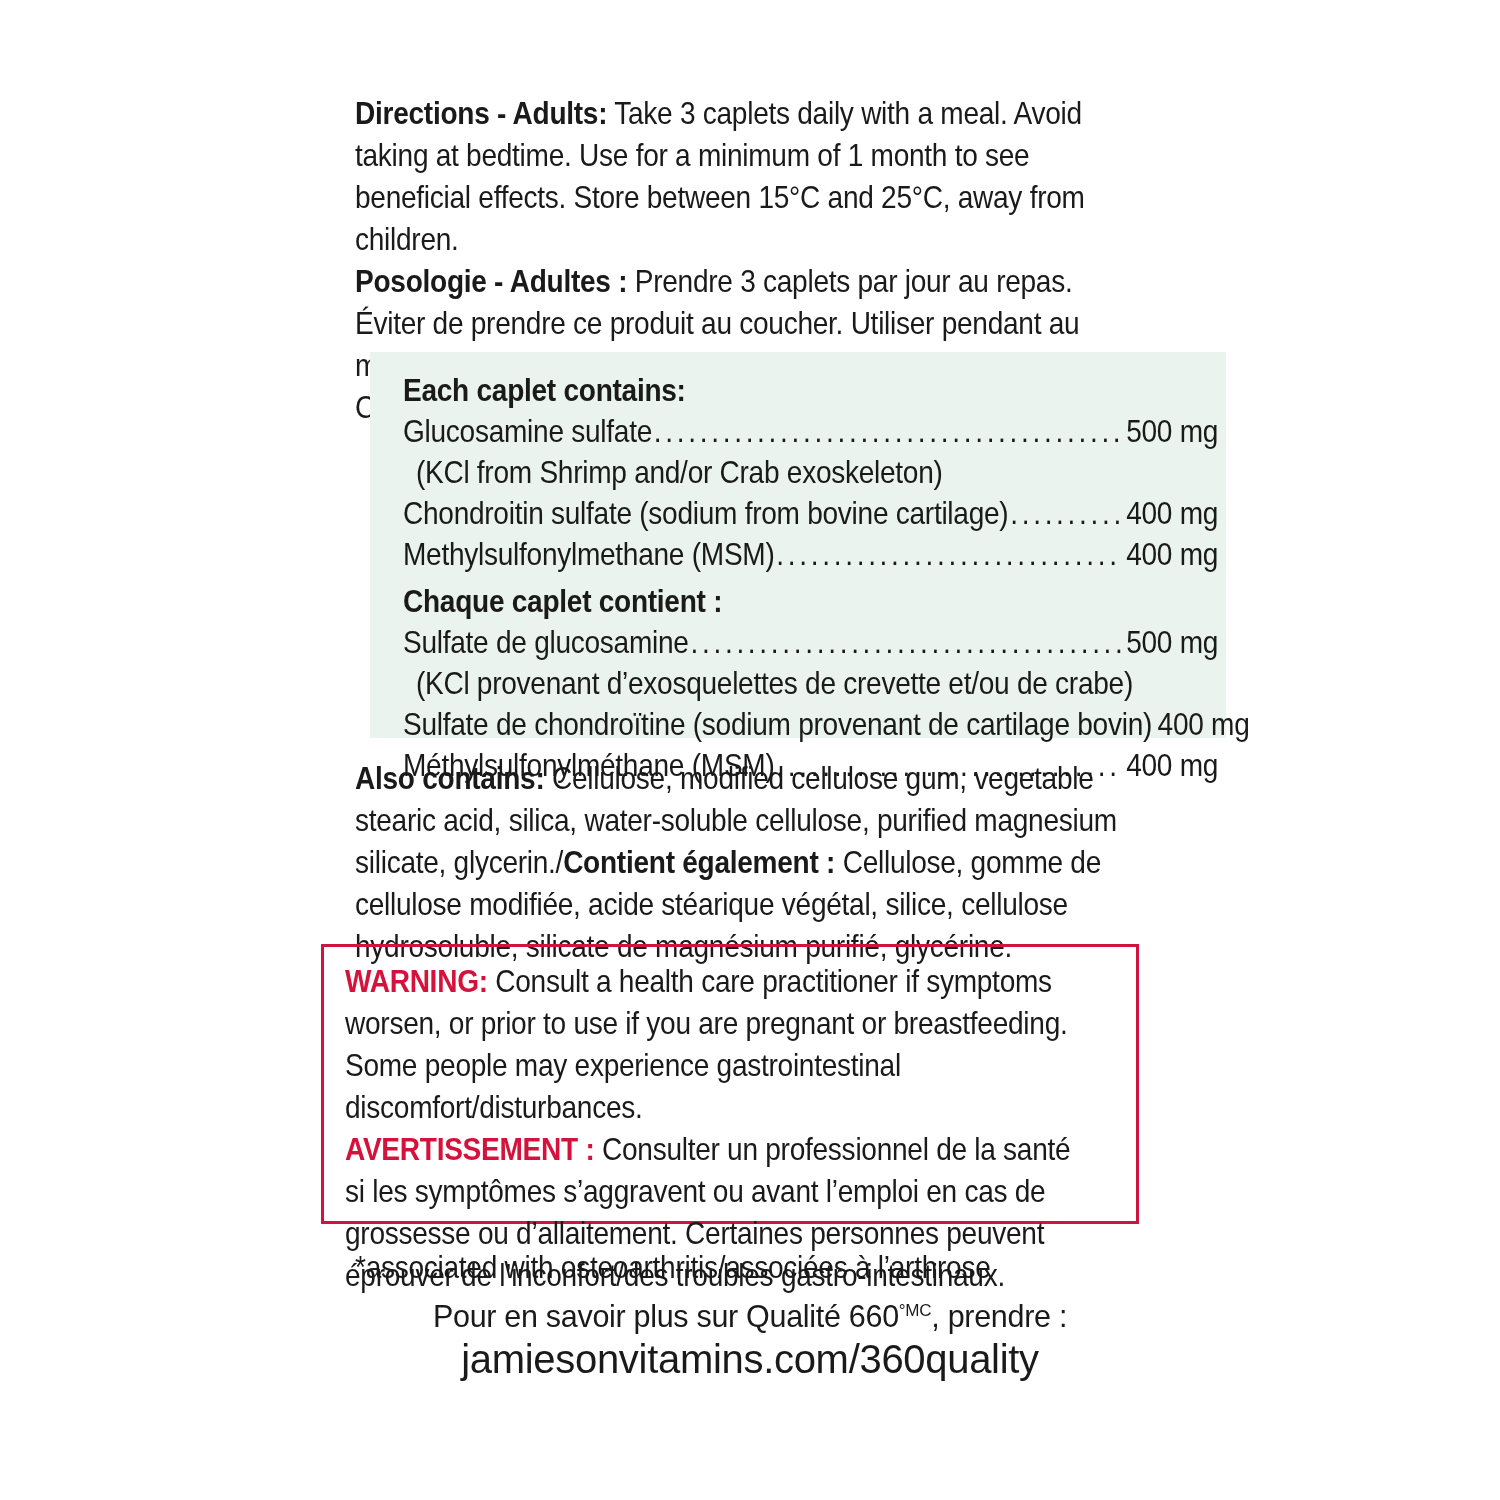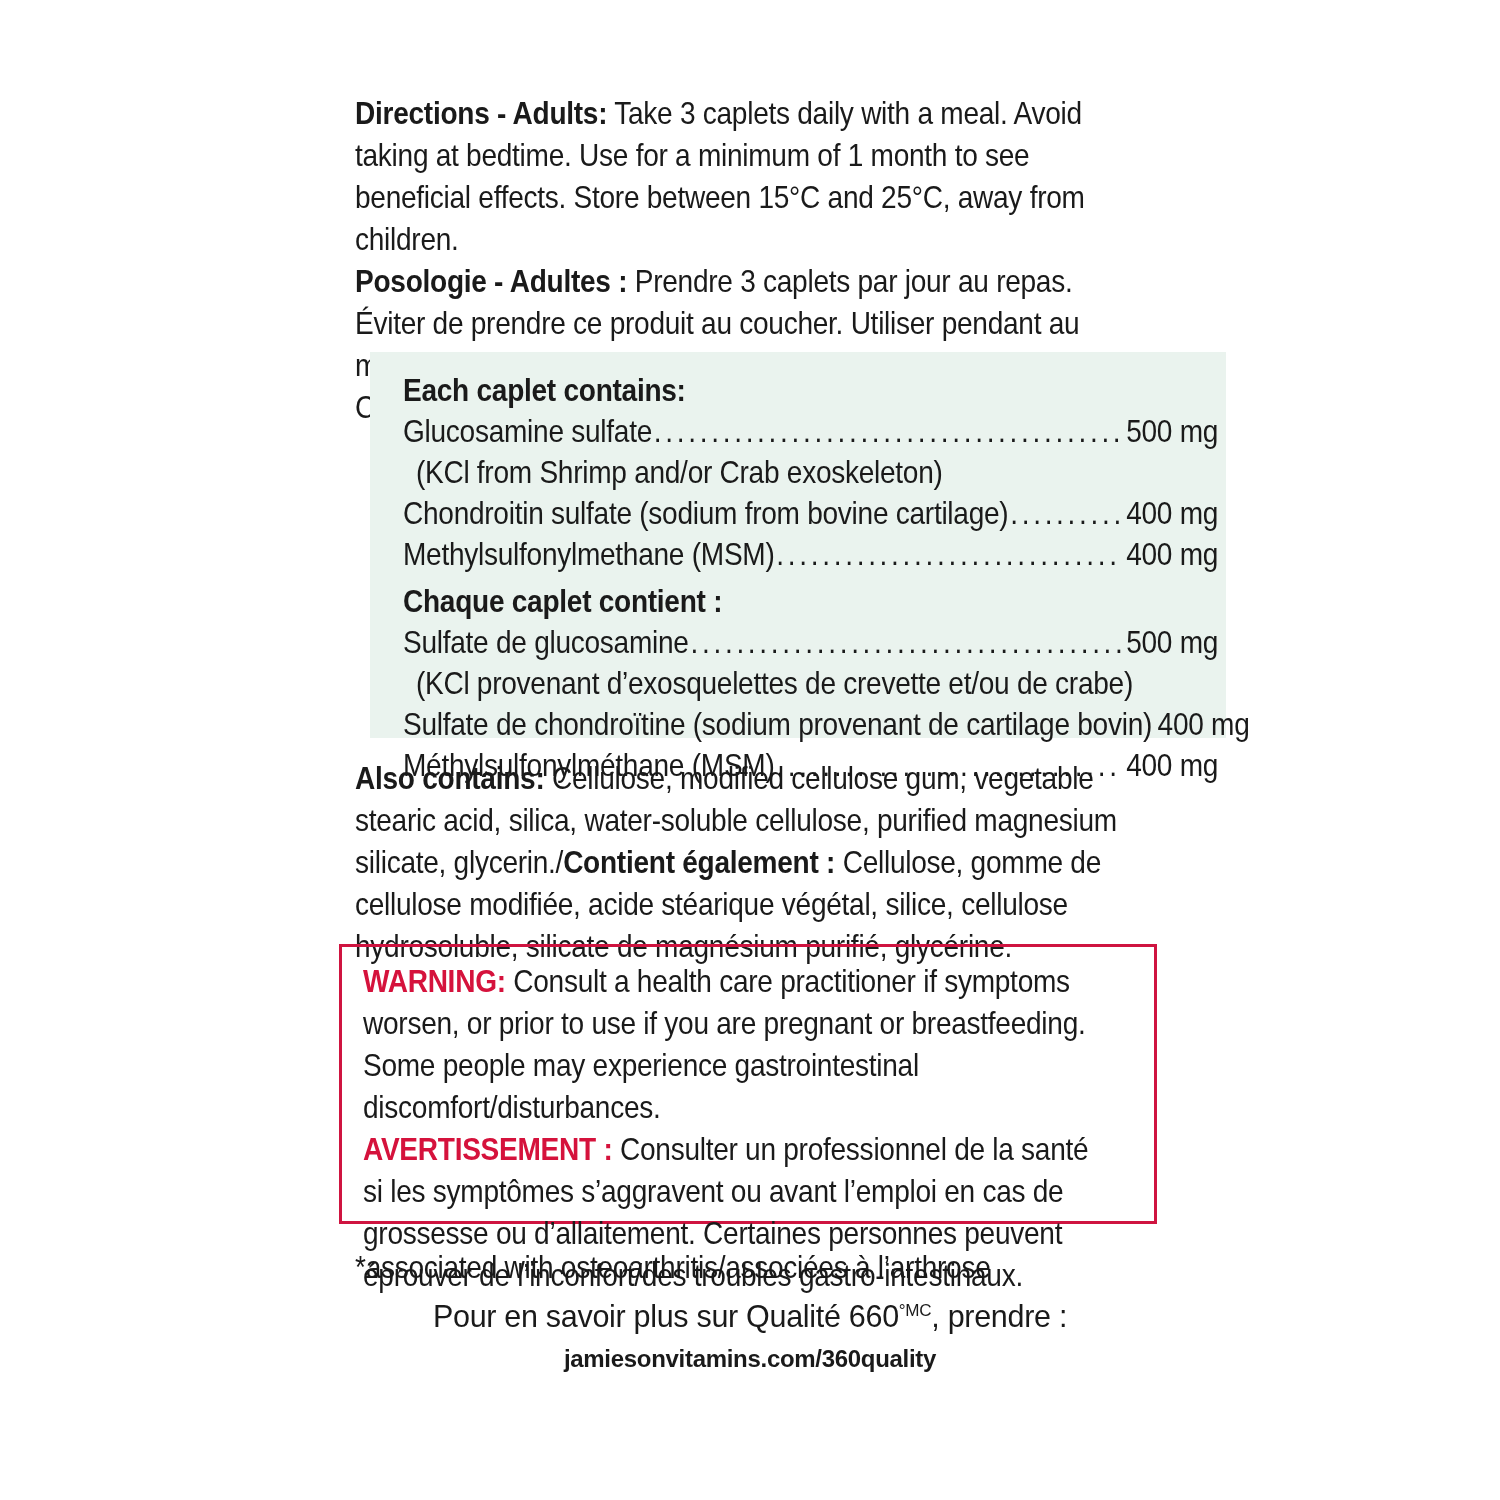--- a/index.html
+++ b/index.html
@@ -105,21 +105,21 @@
   .also {
     position: absolute;
     left: 355px;
     top: 757px;
     width: 840px;
   }
 
   
   .warning-box {
     position: absolute;
-    left: 339px;
+    left: 321px;
     top: 944px;
     width: 818px;
     height: 280px;
     border: 3px solid #cf1440;
     box-sizing: border-box;
   }
   .warning-inner {
     position: absolute;
     left: 21px;
     top: 13px;
@@ -144,23 +144,23 @@
     width: 1500px;
     text-align: center;
   }
   .footer .line {
     font-size: 30.5px;
     line-height: 41px;
     letter-spacing: -0.3px;
     display: block;
   }
   .footer .url {
-    font-size: 24px;
+    font-size: 40px;
     line-height: 44px;
-    font-weight: 700;
+    font-weight: 400;
     letter-spacing: -0.3px;
     display: block;
   }
   sup {
     font-size: 0.56em;
     vertical-align: super;
     line-height: 0;
   }
 </style>
 </head>

